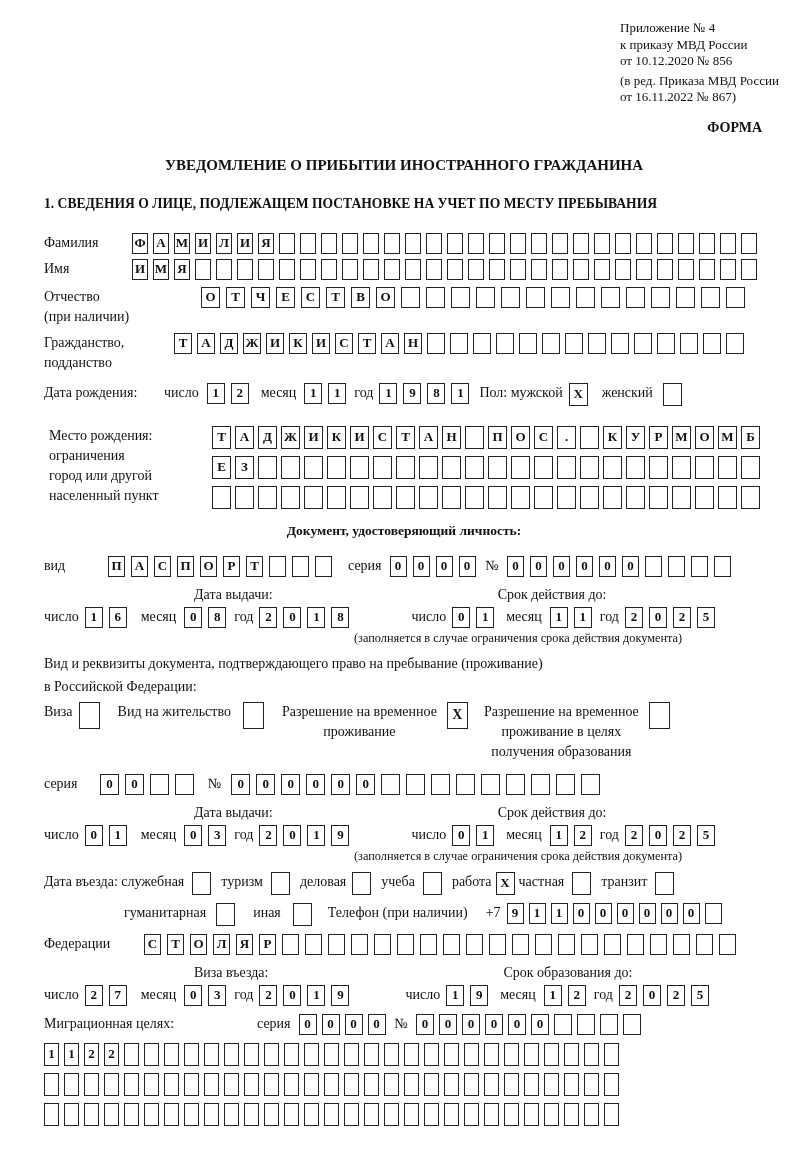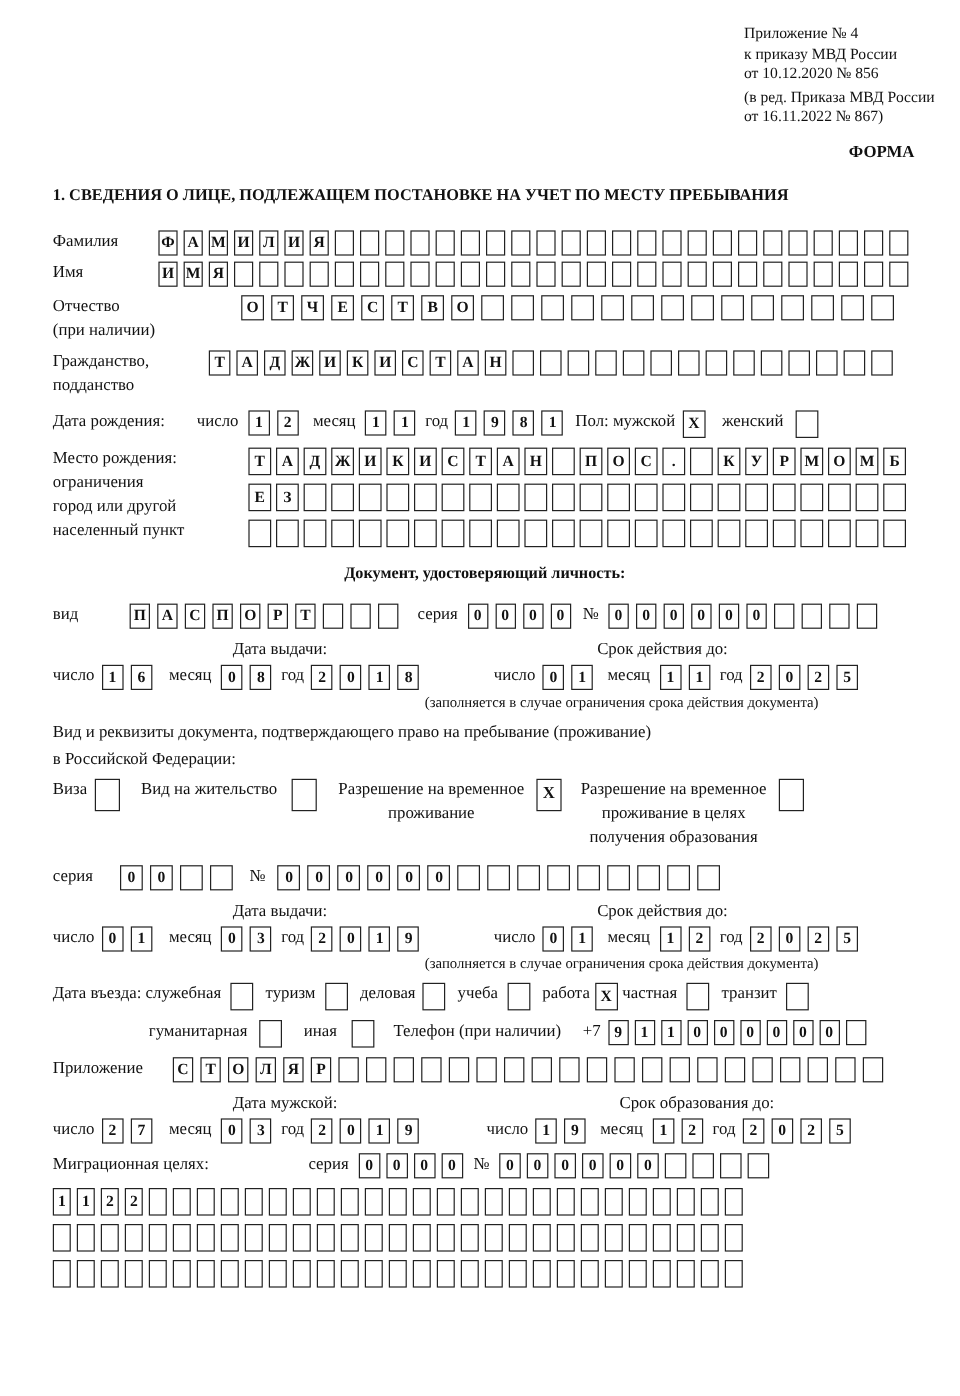--- a/index.html
+++ b/index.html
@@ -42,20 +42,21 @@
   <div>Приложение № 4</div>
   <div>к приказу МВД России</div>
   <div>от 10.12.2020 № 856</div>
   <div class="ed">(в ред. Приказа МВД России</div>
   <div>от 16.11.2022 № 867)</div>
 </div>
 
 <div class="forma">ФОРМА</div>
 
 <div class="title">
+  <div>УВЕДОМЛЕНИЕ О ПРИБЫТИИ ИНОСТРАННОГО ГРАЖДАНИНА</div>
 </div>
 
 <div class="section-heading">1. СВЕДЕНИЯ О ЛИЦЕ, ПОДЛЕЖАЩЕМ ПОСТАНОВКЕ НА УЧЕТ ПО МЕСТУ ПРЕБЫВАНИЯ</div>
 
 <div id="form-body">
     <div class="frow" style="margin-top: 20px;">
       <div class="lbl" style="width: 88px;">Фамилия</div>
       <div class="cells">
         <span class="cell" style="width: 16px; height: 21px; line-height: 17px; margin-right: 5px;">Ф</span>
         <span class="cell" style="width: 16px; height: 21px; line-height: 17px; margin-right: 5px;">А</span>
@@ -204,21 +205,21 @@
         <span class="cell" style="width: 18px; height: 21px; line-height: 17px; margin-right: 6px;">1</span>
         <span class="cell" style="width: 18px; height: 21px; line-height: 17px; margin-right: 6px;">9</span>
         <span class="cell" style="width: 18px; height: 21px; line-height: 17px; margin-right: 6px;">8</span>
         <span class="cell" style="width: 18px; height: 21px; line-height: 17px; margin-right: 6px;">1</span>
       </div>
       <div class="lbl" style="margin-left: 4px; margin-right: 6px;">Пол: мужской</div>
       <span class="chk small">X</span>
       <div class="lbl" style="margin-left: 14px; margin-right: 10px;">женский</div>
       <span class="chk small"></span>
     </div>
-    <div class="frow" style="margin-top: 8px;">
+    <div class="frow" style="margin-top: 20px; justify-content: flex-end;">
       <div class="lbl" style="width: 163px;">
         <div>Место рождения:</div>
         <div>ограничения</div>
         <div>город или другой</div>
         <div>населенный пункт</div>
       </div>
       <div class="col">
         <div class="cellrow">
           <div class="cells">
             <span class="cell" style="width: 19px; height: 23px; line-height: 19px; margin-right: 4px;">Т</span>
@@ -499,21 +500,21 @@
         <span class="cell" style="width: 17px; height: 21px; line-height: 17px; margin-right: 5px;">0</span>
         <span class="cell" style="width: 17px; height: 21px; line-height: 17px; margin-right: 5px;">0</span>
         <span class="cell" style="width: 17px; height: 21px; line-height: 17px; margin-right: 5px;">0</span>
         <span class="cell" style="width: 17px; height: 21px; line-height: 17px; margin-right: 5px;">0</span>
         <span class="cell" style="width: 17px; height: 21px; line-height: 17px; margin-right: 5px;">0</span>
         <span class="cell" style="width: 17px; height: 21px; line-height: 17px; margin-right: 5px;">0</span>
         <span class="cell" style="width: 17px; height: 21px; line-height: 17px; margin-right: 5px;"></span>
       </div>
     </div>
     <div class="frow" style="margin-top: 8px;">
-      <div class="lbl" style="width: 100px;">Приложение</div>
+      <div class="lbl" style="width: 100px;">Федерации</div>
       <div class="cells">
         <span class="cell" style="width: 17px; height: 21px; line-height: 17px; margin-right: 6px;">С</span>
         <span class="cell" style="width: 17px; height: 21px; line-height: 17px; margin-right: 6px;">Т</span>
         <span class="cell" style="width: 17px; height: 21px; line-height: 17px; margin-right: 6px;">О</span>
         <span class="cell" style="width: 17px; height: 21px; line-height: 17px; margin-right: 6px;">Л</span>
         <span class="cell" style="width: 17px; height: 21px; line-height: 17px; margin-right: 6px;">Я</span>
         <span class="cell" style="width: 17px; height: 21px; line-height: 17px; margin-right: 6px;">Р</span>
         <span class="cell" style="width: 17px; height: 21px; line-height: 17px; margin-right: 6px;"></span>
         <span class="cell" style="width: 17px; height: 21px; line-height: 17px; margin-right: 6px;"></span>
         <span class="cell" style="width: 17px; height: 21px; line-height: 17px; margin-right: 6px;"></span>
@@ -530,21 +531,21 @@
         <span class="cell" style="width: 17px; height: 21px; line-height: 17px; margin-right: 6px;"></span>
         <span class="cell" style="width: 17px; height: 21px; line-height: 17px; margin-right: 6px;"></span>
         <span class="cell" style="width: 17px; height: 21px; line-height: 17px; margin-right: 6px;"></span>
         <span class="cell" style="width: 17px; height: 21px; line-height: 17px; margin-right: 6px;"></span>
         <span class="cell" style="width: 17px; height: 21px; line-height: 17px; margin-right: 6px;"></span>
         <span class="cell" style="width: 17px; height: 21px; line-height: 17px; margin-right: 6px;"></span>
         <span class="cell" style="width: 17px; height: 21px; line-height: 17px; margin-right: 6px;"></span>
       </div>
     </div>
     <div class="frow" style="margin-top: 8px;">
-      <div class="lbl" style="margin-left: 150px;">Дата мужской:</div>
+      <div class="lbl" style="margin-left: 150px;">Виза въезда:</div>
       <div class="lbl" style="margin-left: 235px;">Срок образования до:</div>
     </div>
     <div class="frow" style="margin-top: 2px;">
       <div class="lbl" style="margin-right: 6px;">число</div>
       <div class="cells">
         <span class="cell" style="width: 18px; height: 21px; line-height: 17px; margin-right: 6px;">2</span>
         <span class="cell" style="width: 18px; height: 21px; line-height: 17px; margin-right: 6px;">7</span>
       </div>
       <div class="lbl" style="margin-left: 8px; margin-right: 8px;">месяц</div>
       <div class="cells">

